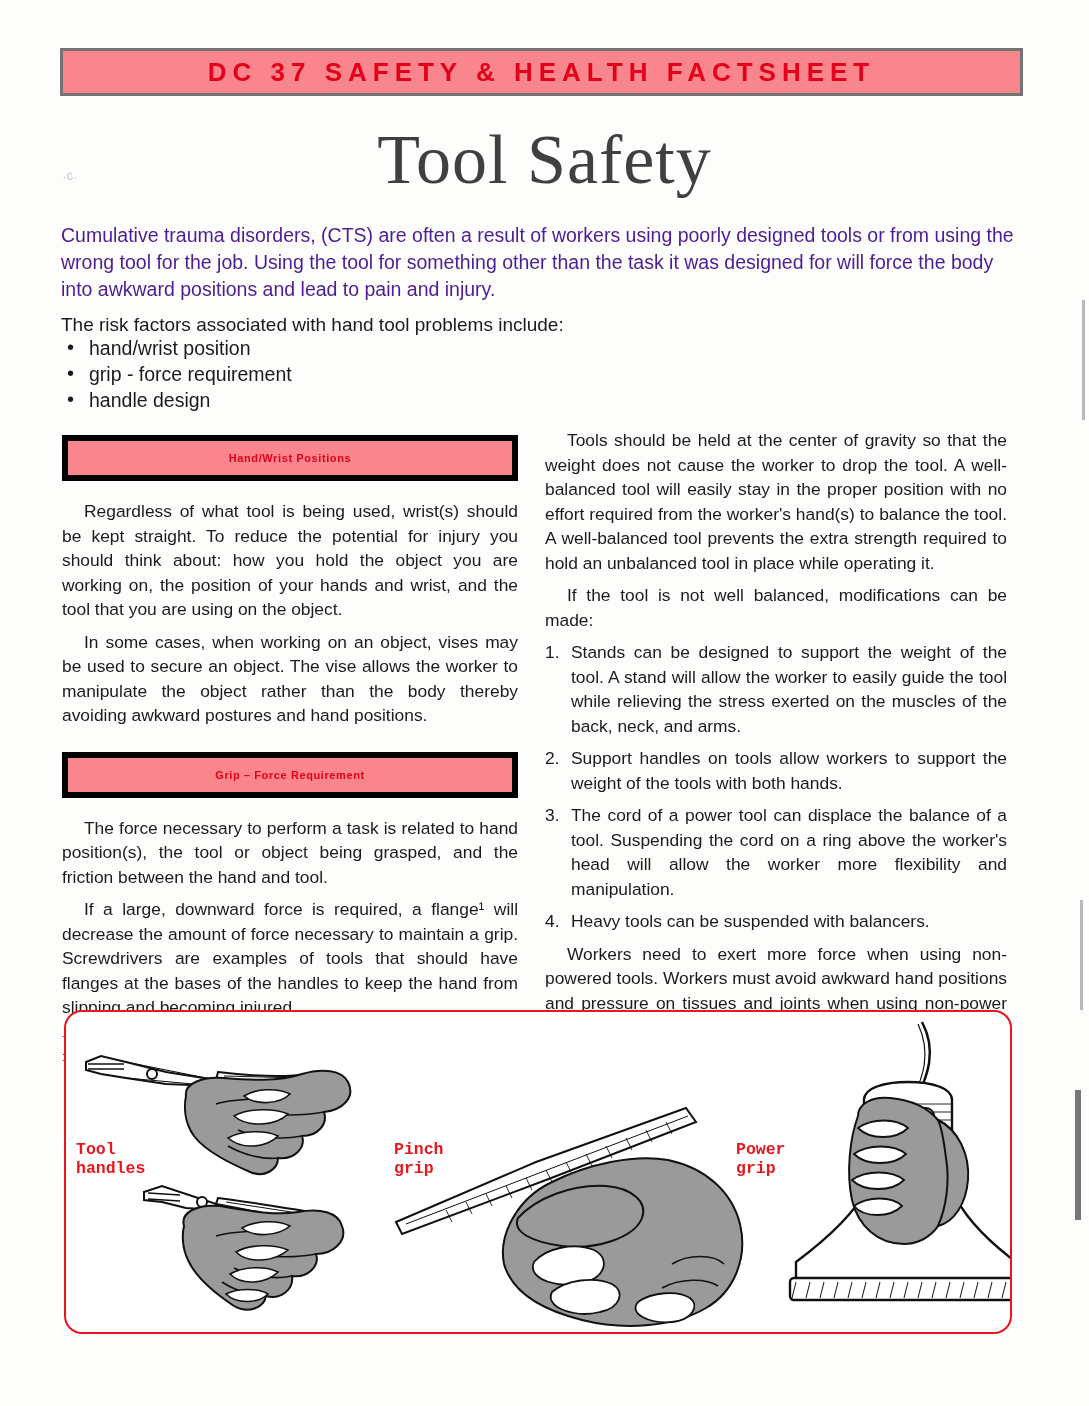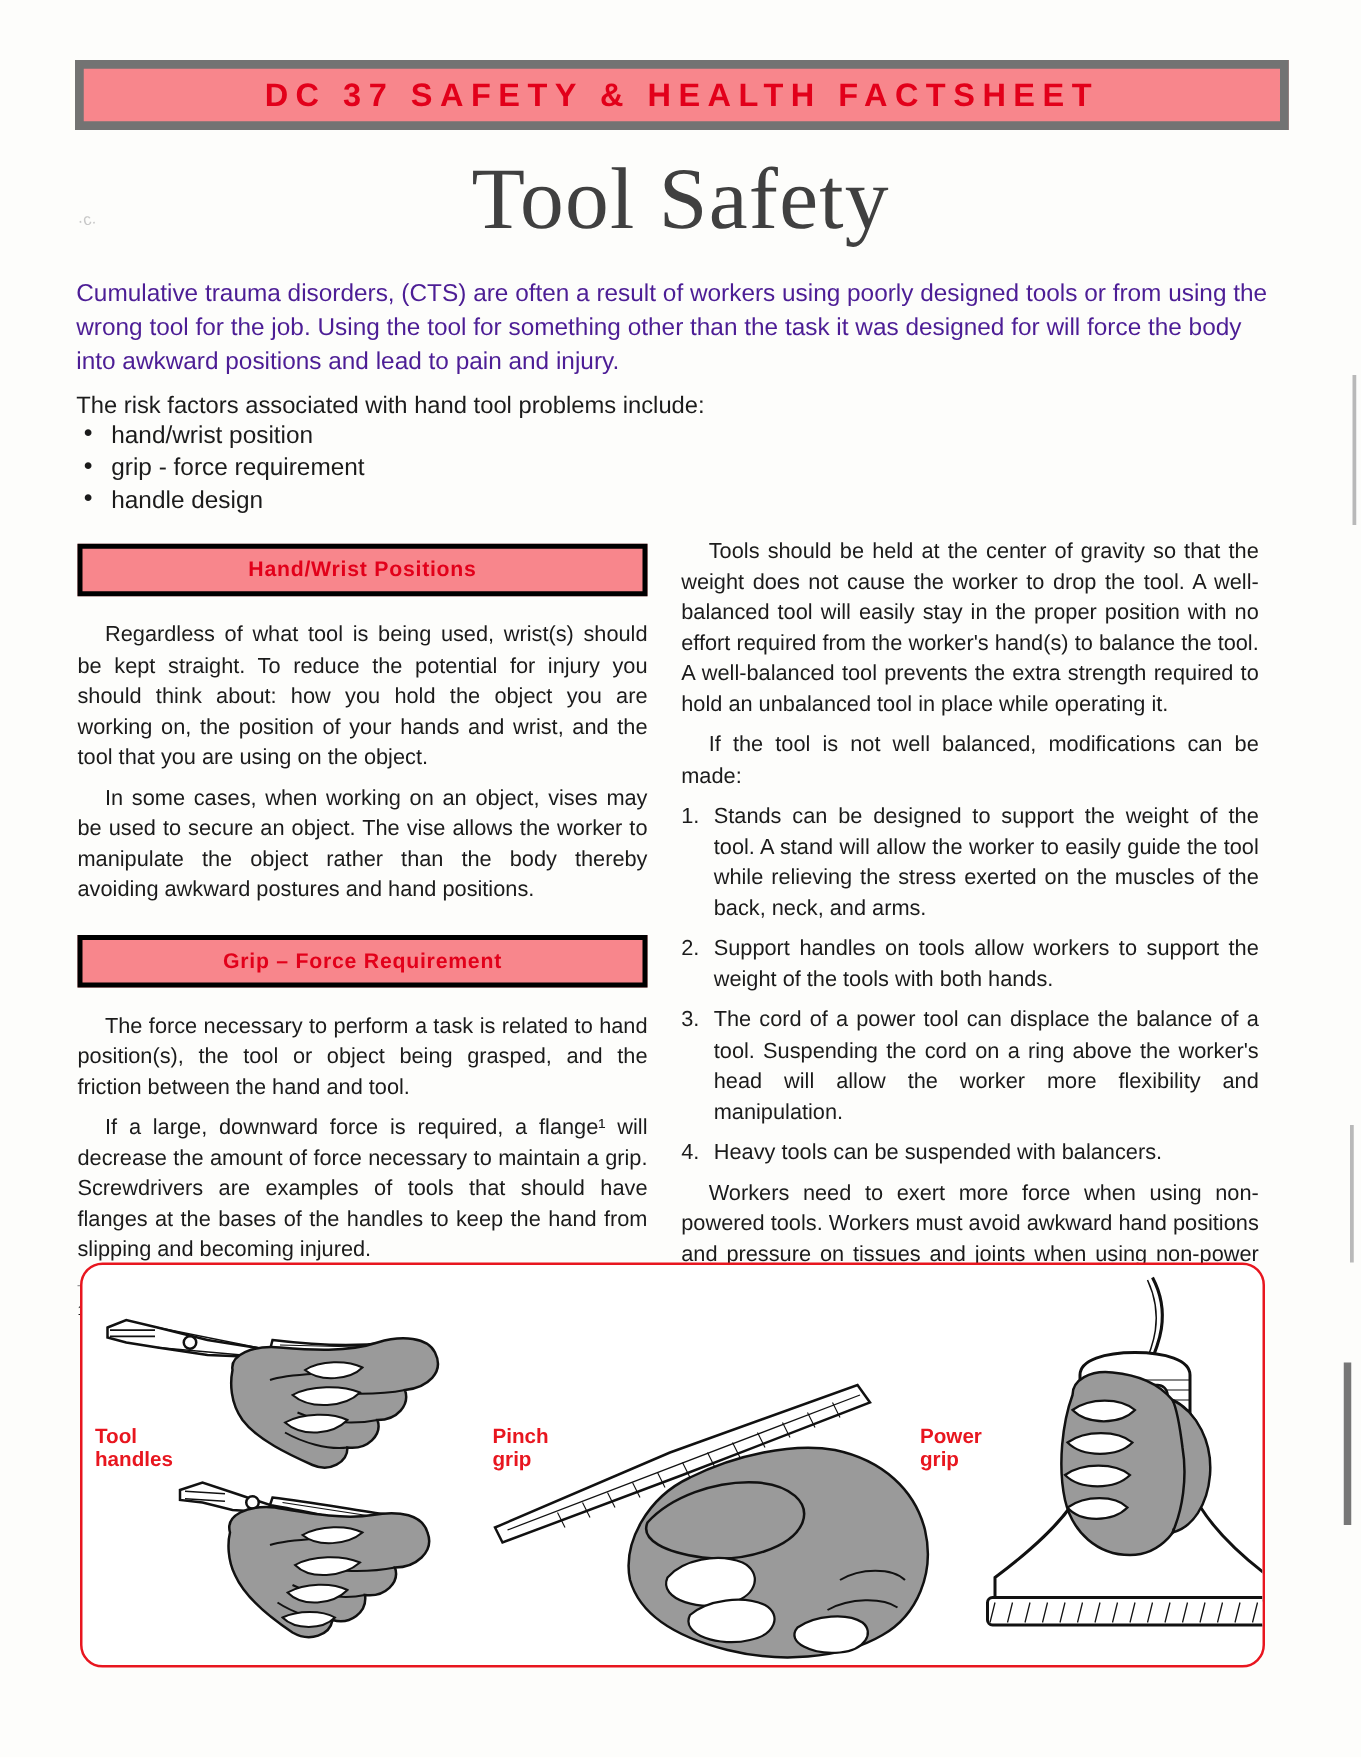--- a/index.html
+++ b/index.html
@@ -24,21 +24,21 @@
   }
 
   
   .banner {
     position: absolute;
     left: 60px;
     top: 48px;
     width: 957px;
     height: 42px;
     background: #f8868c;
-    border: 7px solid #737373;
+    border: 3px solid #737373;
     display: flex;
     align-items: center;
     justify-content: center;
   }
   .banner-text {
     font-size: 26px;
     font-weight: bold;
     letter-spacing: 6px;
     color: #e2001a;
     white-space: nowrap;
@@ -110,27 +110,27 @@
   }
   .col-right {
     position: absolute;
     left: 545px;
     top: 428px;
     width: 462px;
   }
 
   .sechead {
     background: #f8868c;
-    border: 4px solid #000000;
+    border: 6px solid #000000;
     height: 34px;
     display: flex;
     align-items: center;
     justify-content: center;
     color: #e2001a;
-    font-size: 17px;
+    font-size: 11px;
     font-weight: bold;
     letter-spacing: 0.6px;
     margin-bottom: 18px;
   }
   .sechead.second { margin-top: 24px; }
 
   .body-p {
     font-size: 17.4px;
     line-height: 24.5px;
     text-align: justify;
@@ -180,20 +180,21 @@
     border-radius: 18px;
     background: #ffffff;
     overflow: hidden;
   }
   .fig-label {
     position: absolute;
     font-size: 16.5px;
     font-weight: bold;
     color: #e8161f;
     line-height: 19px;
+    font-family: Liberation Mono, monospace;
   }
   .fig-label.l1 { left: 10px; top: 128px; }
   .fig-label.l2 { left: 328px; top: 128px; }
   .fig-label.l3 { left: 670px; top: 128px; }
 
   .fig-art { position: absolute; left: 0; top: 0; width: 944px; height: 320px; }
 
   
   .edge-mark {
     position: absolute;

